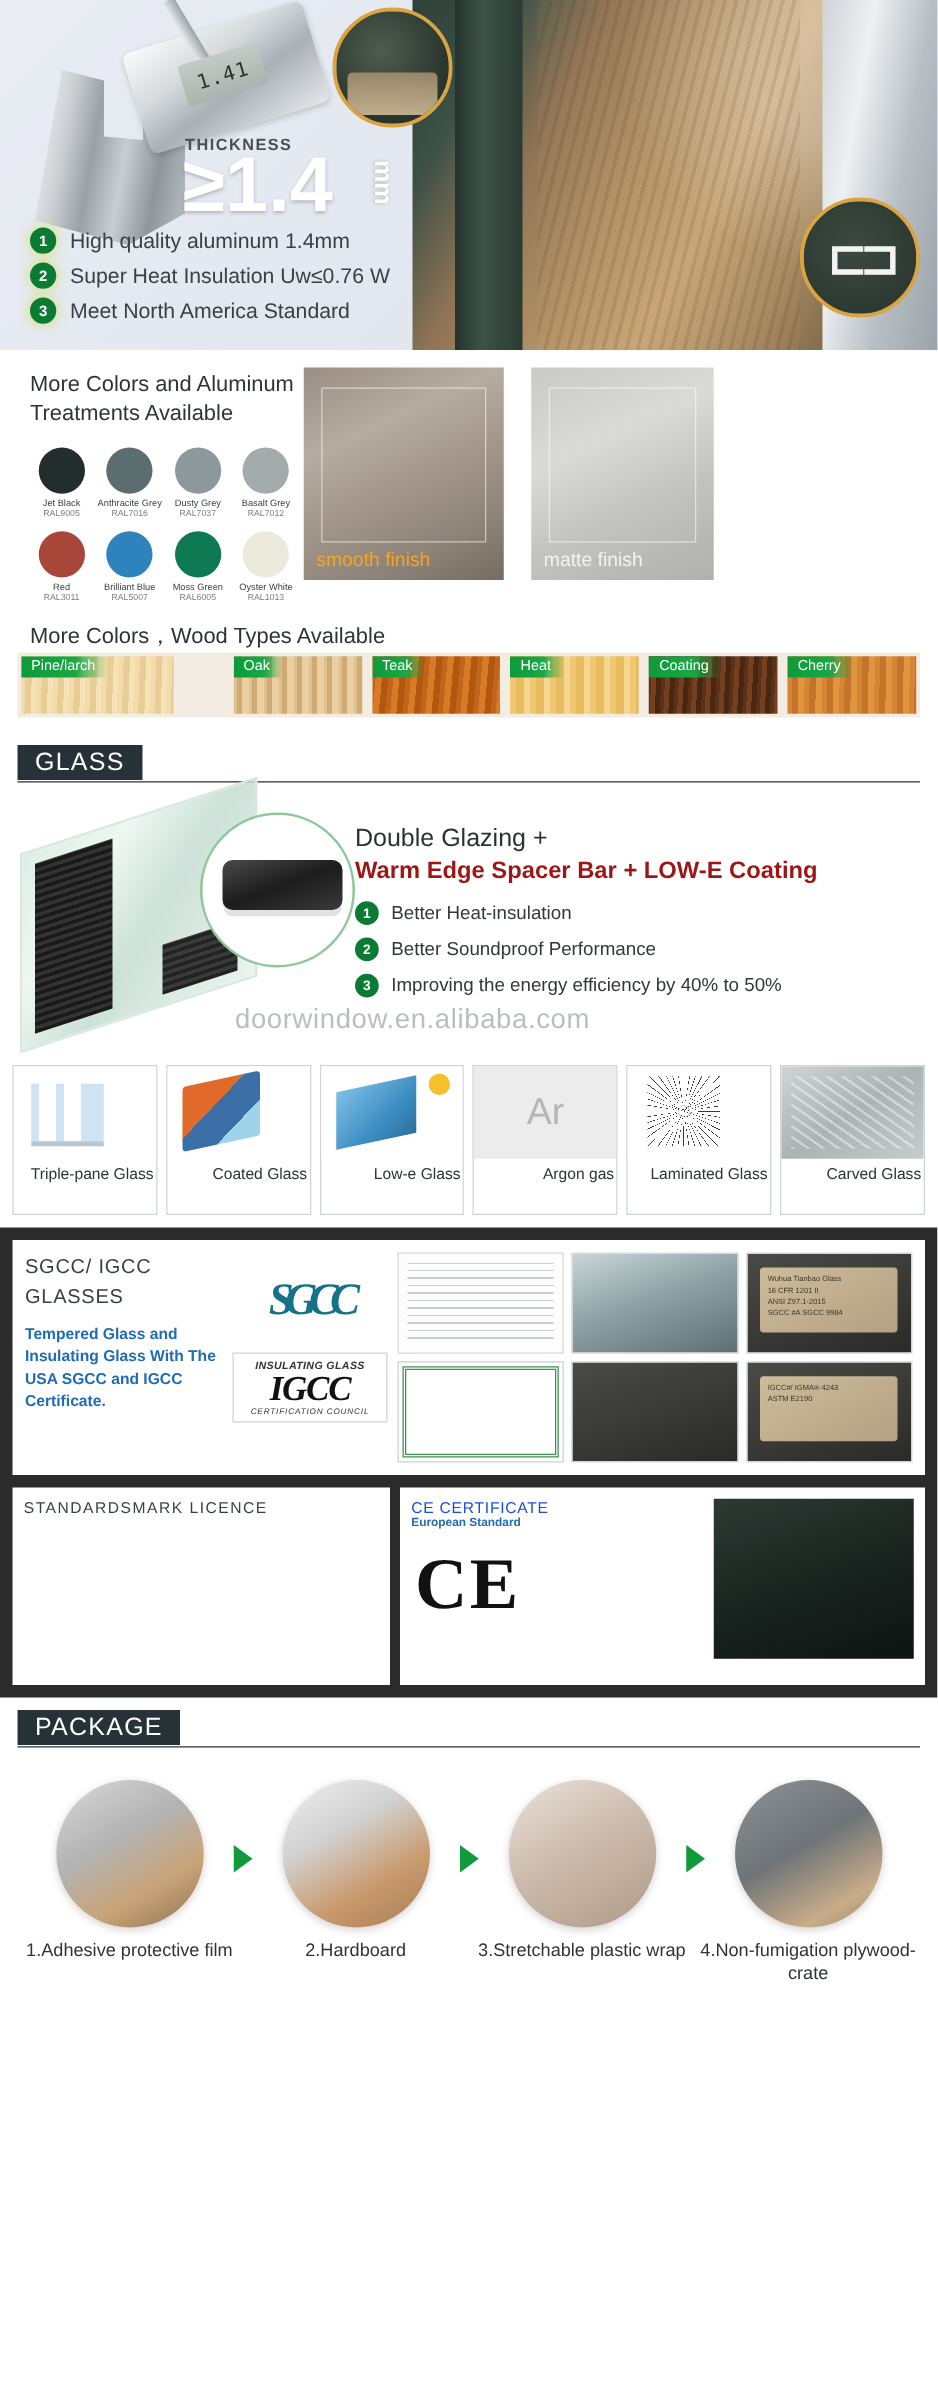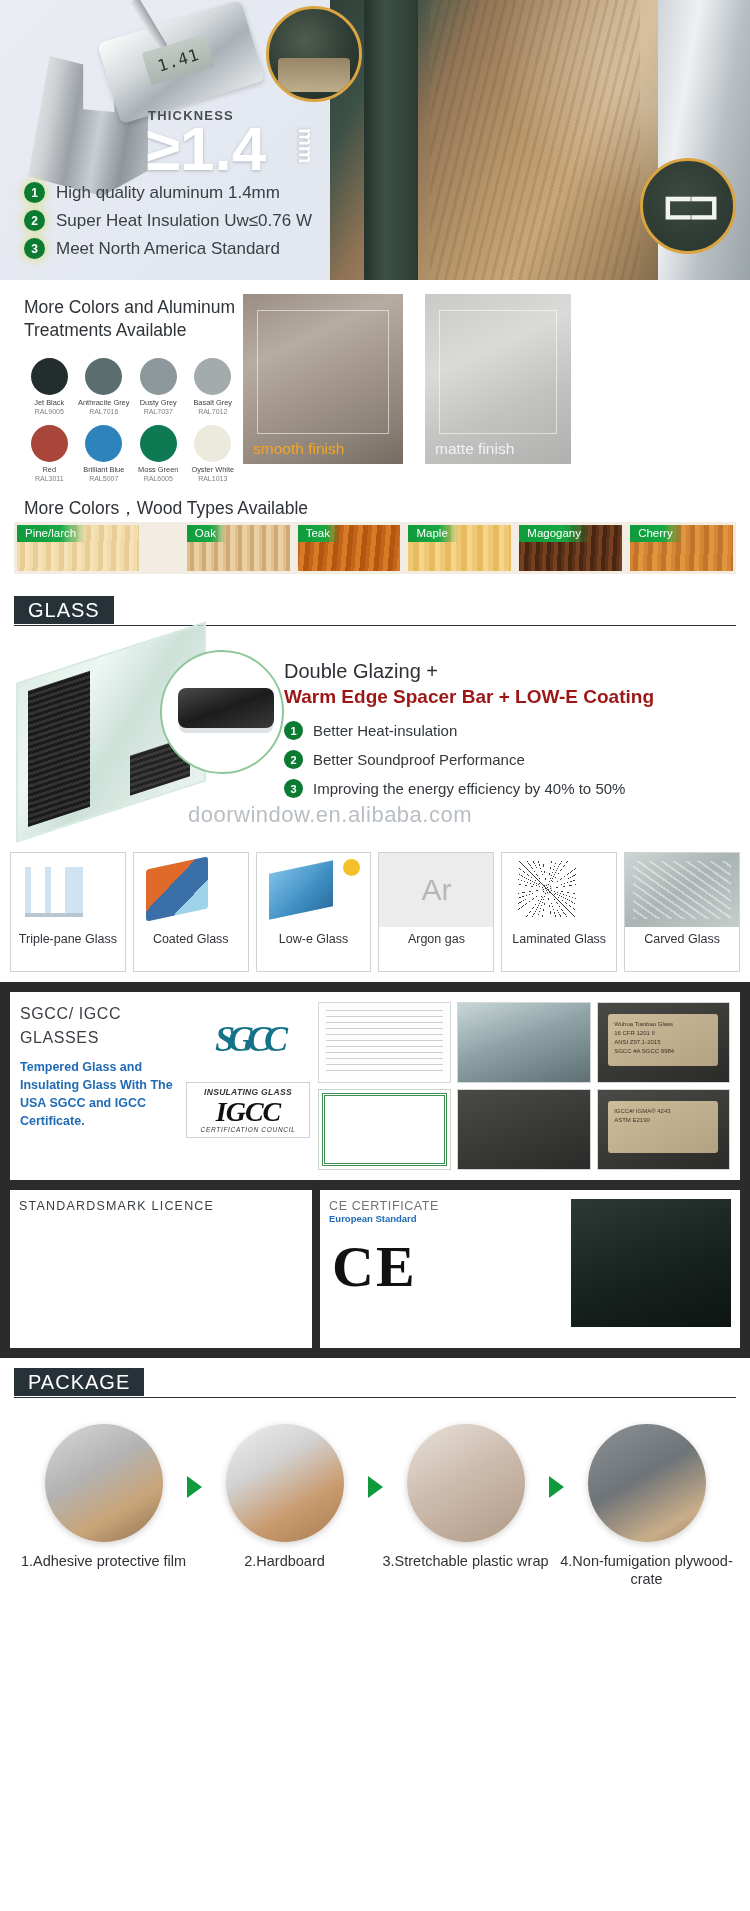--- a/index.html
+++ b/index.html
@@ -211,21 +211,21 @@
   .types-row{
     position:relative; display:flex; gap:7px; padding: 4px 10px 10px 10px;
     height:134px;
   }
   .type-card{
     flex:1; border:1px solid #cfd3d6; position:relative; overflow:hidden;
     display:flex; flex-direction:column; background:#fff;
   }
   .type-art{ height:74px; position:relative; }
   .type-lab{
-    font-size:12.5px; color:#2f3337; text-align:center; padding:5px 2px; line-height:1.2;
+    font-size:12.5px; color:#2f3337; text-align:right; padding:5px 2px; line-height:1.2;
   }
   .a-triple{background:#fff;}
   .a-triple:after{content:""; position:absolute; left:14px; top:14px; width:58px; height:46px;
     background:
       linear-gradient(90deg,#cfe3f3 0 6px,transparent 6px 20px,#cfe3f3 20px 26px,transparent 26px 40px,#cfe3f3 40px 46px);
     border-bottom:4px solid #b9c6cf;}
   .a-coated{background:#fff;}
   .a-coated:after{content:""; position:absolute; left:12px; top:10px; width:62px; height:52px;
     background: linear-gradient(140deg,#e06a2a 0 40%, #3a6fa8 40% 72%, #9fd3ea 72%);
     transform: skewY(-12deg); border-radius:3px;}
@@ -277,21 +277,21 @@
   .plate{
     position:absolute; left:8%; top:14%; width:84%; height:66%;
     background: linear-gradient(150deg,#cdbc9a,#b3a183);
     border-radius:3px; padding:6px;
     font-size:6px; color:#3c3526; line-height:1.5;
   }
   .cert-bottom{ display:flex; gap:8px; margin-top:10px; }
   .cb-left{ flex:0 0 302px; background:#fff; padding:9px; height:158px; }
   .cb-right{ flex:1; background:#fff; padding:9px; height:158px; position:relative; }
   .cb-title{ font-size:12.5px; color:#3a3f44; letter-spacing:1.2px; }
-  .cb-title2{ font-size:12.5px; color:#737373; letter-spacing:.6px; }
+  .cb-title2{ font-size:12.5px; color:#1d4ed8; letter-spacing:.6px; }
   .cb-sub{ font-size:9.5px; color:#1f6bb5; font-weight:700; margin-top:0; }
   .sm-row{ display:flex; gap:7px; margin-top:7px; }
   .sm-mark{ width:74px; }
   .sm-red{
     height:86px; background:#e8232a; position:relative; display:flex;
   }
   .sm-red .vert{
     writing-mode: vertical-rl; transform: rotate(180deg);
     color:#fff; font-size:9px; font-weight:700; padding:5px 0 0 5px;
   }
@@ -436,24 +436,24 @@
     <div class="wood-card w-pine">
       <span class="wood-tag">Pine/larch</span>
     </div>
     <div class="wood-card w-oak">
       <span class="wood-tag">Oak</span>
     </div>
     <div class="wood-card w-teak">
       <span class="wood-tag">Teak</span>
     </div>
     <div class="wood-card w-maple">
-      <span class="wood-tag">Maple</span>
+      <span class="wood-tag">Heat</span>
     </div>
     <div class="wood-card w-mago">
-      <span class="wood-tag">Magogany</span>
+      <span class="wood-tag">Coating</span>
     </div>
     <div class="wood-card w-cherry">
       <span class="wood-tag">Cherry</span>
     </div>
   </div>
 </div>
 
 <div class="banner">
   <div class="banner-tag">GLASS</div>
   <div class="banner-rule"></div>

